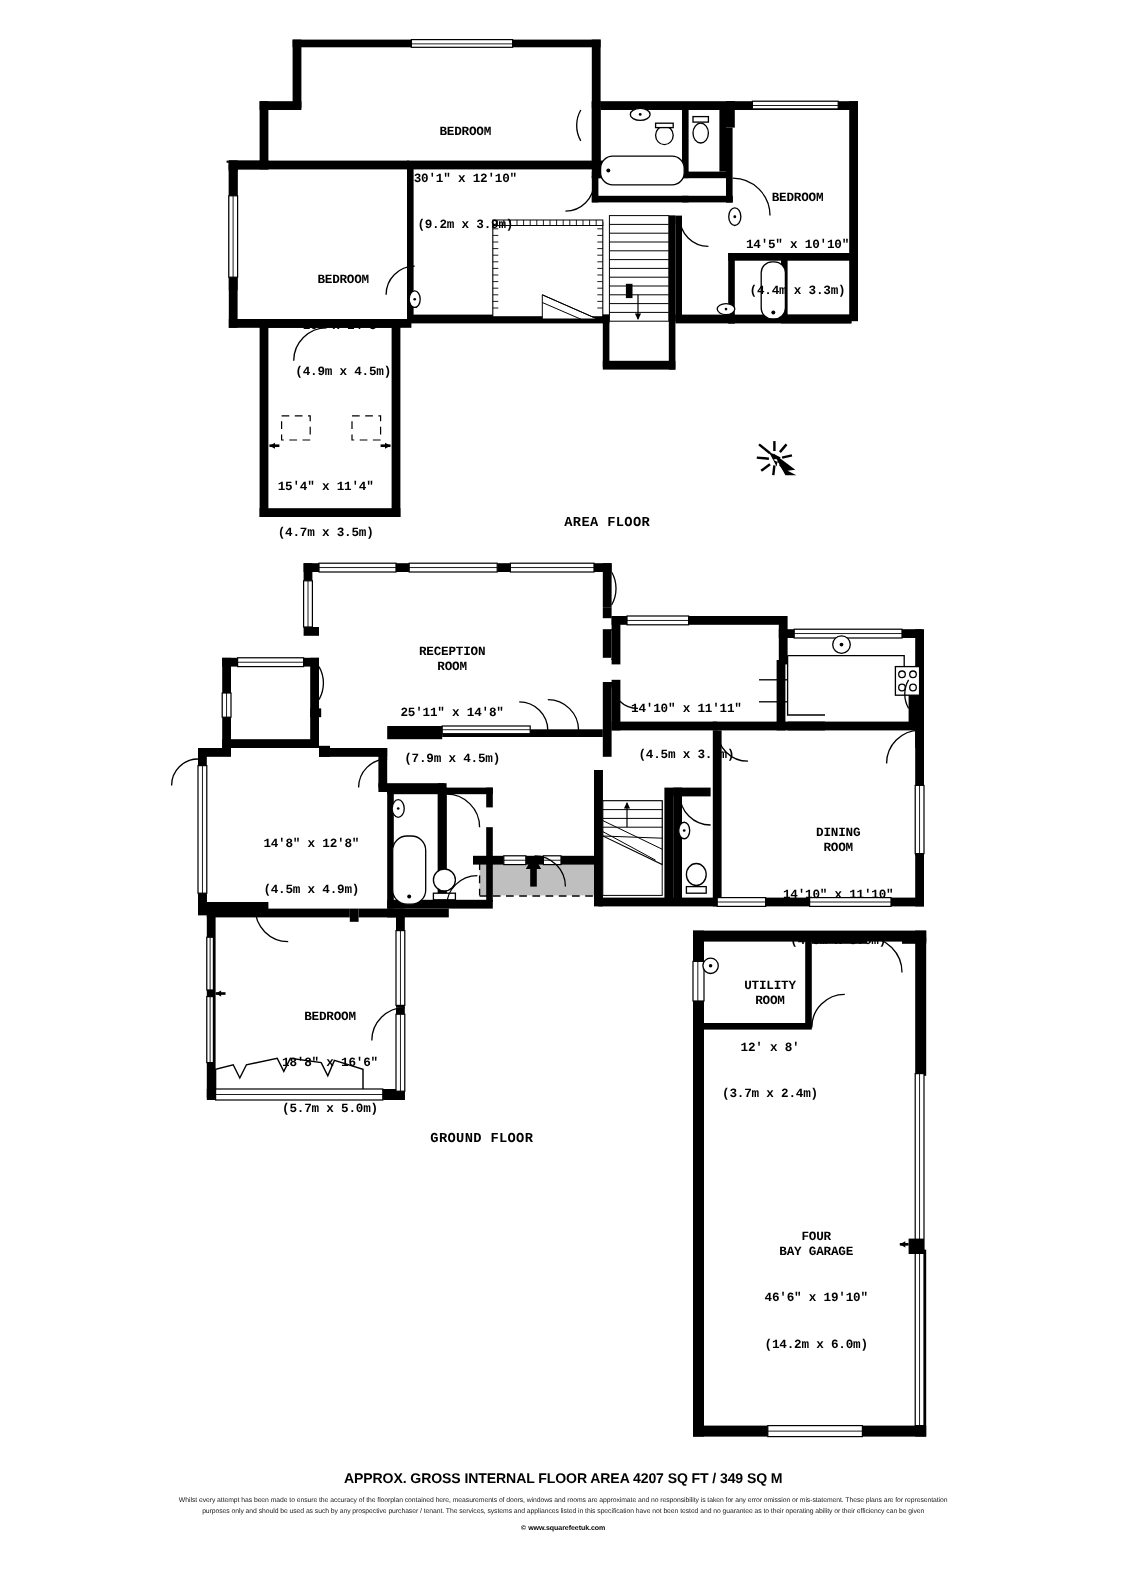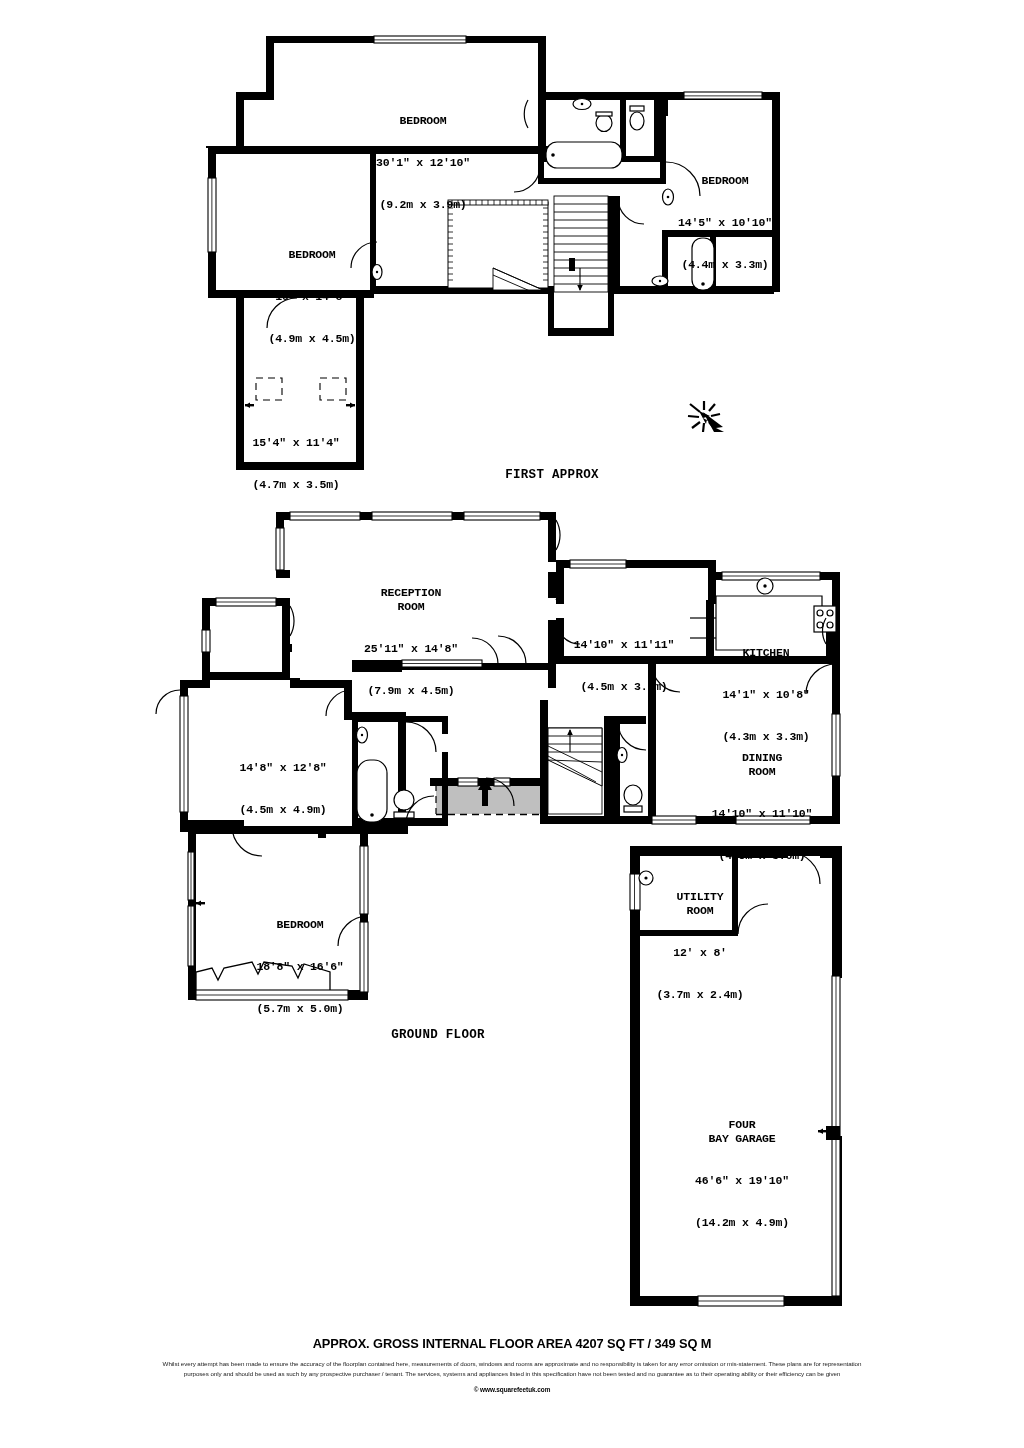--- a/index.html
+++ b/index.html
@@ -598,39 +598,34 @@
     <div>BEDROOM</div>
     <div>16' x 14'8"</div>
     <div>(4.9m x 4.5m)</div>
   </div>
 
   <div class="lbl room" style="left:206px; top:408px; width:180px;">
     <div>15'4" x 11'4"</div>
     <div>(4.7m x 3.5m)</div>
   </div>
 
-  <div class="lbl floorname" style="left:462px; top:468px; width:180px;">FIRST APPROX</div>
+  <div class="lbl floorname" style="left:462px; top:468px; width:180px;">AREA FLOOR</div>
 
   <div class="lbl room" style="left:321px; top:558px; width:180px;">
     <div style="white-space:pre-line;">RECEPTION
 ROOM</div>
     <div>25'11" x 14'8"</div>
     <div>(7.9m x 4.5m)</div>
   </div>
 
   <div class="lbl room" style="left:534px; top:610px; width:180px;">
     <div>14'10" x 11'11"</div>
     <div>(4.5m x 3.6m)</div>
   </div>
 
-  <div class="lbl room" style="left:686px; top:618px; width:160px;">
-    <div>KITCHEN</div>
-    <div>14'1" x 10'8"</div>
-    <div>(4.3m x 3.3m)</div>
-  </div>
 
 
   <div class="lbl room" style="left:193px; top:733px; width:180px;">
     <div>14'8" x 12'8"</div>
     <div>(4.5m x 4.9m)</div>
   </div>
 
   <div class="lbl room" style="left:672px; top:723px; width:180px;">
     <div style="white-space:pre-line;">DINING
 ROOM</div>
@@ -648,21 +643,21 @@
     <div style="white-space:pre-line;">UTILITY
 ROOM</div>
     <div>12' x 8'</div>
     <div>(3.7m x 2.4m)</div>
   </div>
 
   <div class="lbl room" style="left:652px; top:1090px; width:180px;">
     <div style="white-space:pre-line;">FOUR
 BAY GARAGE</div>
     <div>46'6" x 19'10"</div>
-    <div>(14.2m x 4.9m)</div>
+    <div>(14.2m x 6.0m)</div>
   </div>
 
   <div class="lbl floorname" style="left:328px; top:1028px; width:220px;">GROUND FLOOR</div>
 
   <div class="footer-wrap" style="top:1336px;">
     <div class="foot-title">APPROX. GROSS INTERNAL FLOOR AREA 4207 SQ FT / 349 SQ M</div>
     <div class="foot-small">Whilst every attempt has been made to ensure the accuracy of the floorplan contained here, measurements of doors, windows and rooms are approximate and no responsibility is taken for any error omission or mis-statement. These plans are for representation purposes only and should  be used as such by any prospective purchaser / tenant. The services, systems and appliances listed in this specification have not been tested and no guarantee as to their operating ability or their efficiency can be given</div>
     <div class="foot-url">© www.squarefeetuk.com</div>
   </div>
 

